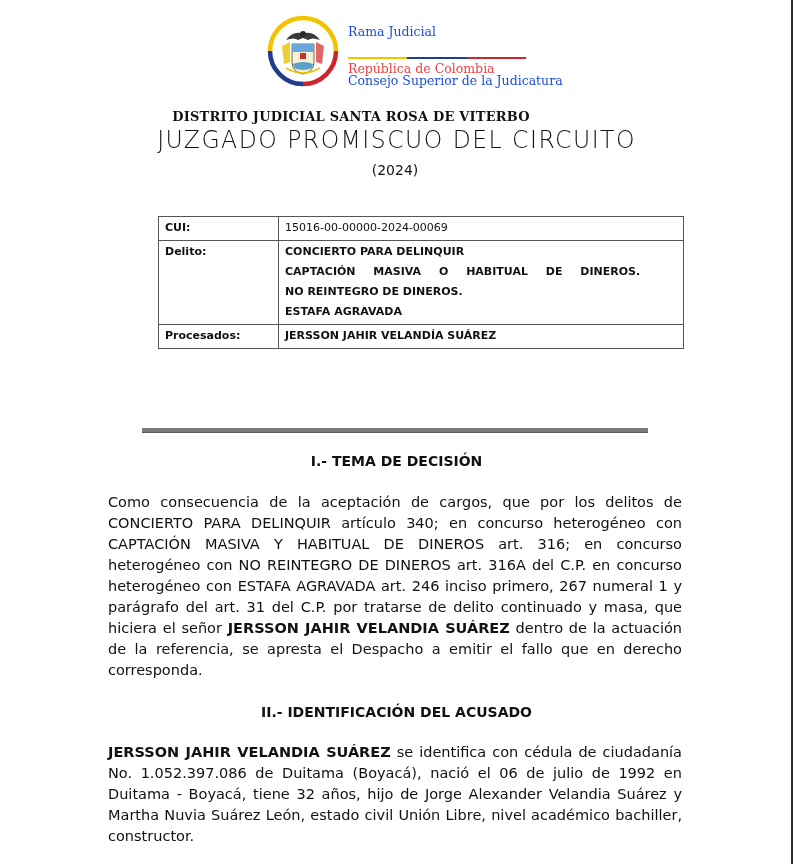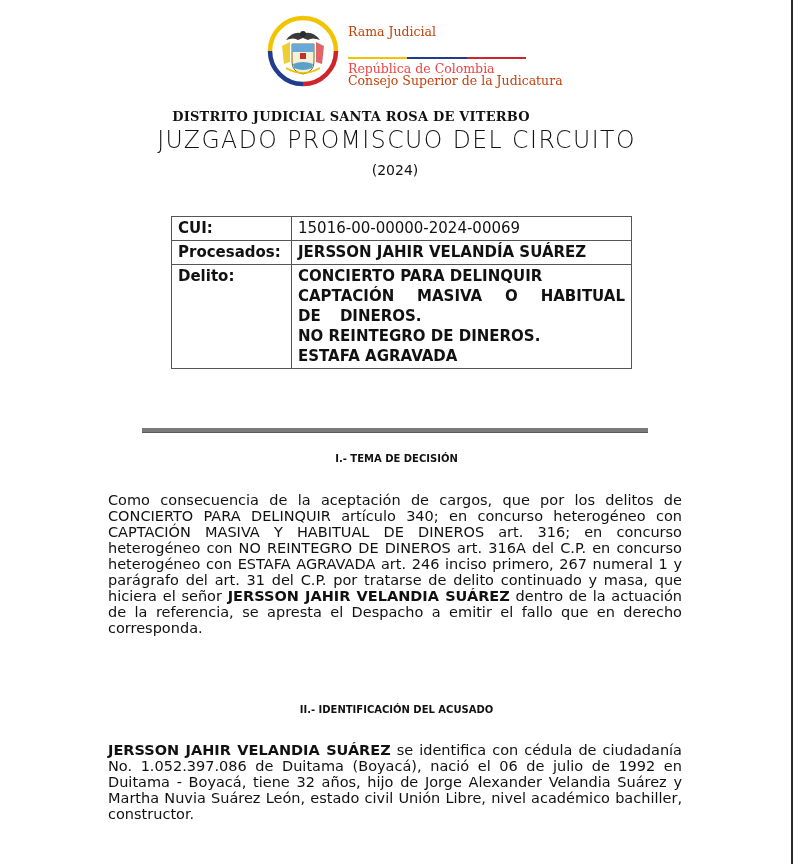--- a/index.html
+++ b/index.html
@@ -1,40 +1,40 @@
 <!DOCTYPE html>
 <html><head>
 <meta charset="utf-8">
 <style>
   html, body { margin:0; padding:0; background:#fff; }
   body { width:793px; height:864px; position:relative; overflow:hidden; font-family:"DejaVu Sans", sans-serif; color:#111; }
   .page-edge { position:absolute; top:0; right:0; width:2px; height:864px; background:#2a2a2a; }
 
   .logo { position:absolute; left:264px; top:12px; width:78px; height:78px; }
-  .logo-text { position:absolute; left:348px; top:25px; font-family:"DejaVu Serif", serif; color:#c2410c; }
+  .logo-text { position:absolute; left:348px; top:25px; font-family:"DejaVu Serif", serif; color:#1d4ed8; }
   .logo-text .l1 { font-size:12.5px; line-height:14px; }
   .logo-text .l2 { font-size:12.5px; line-height:14px;margin-top:35px; }
   .tricolor { position:absolute; left:348px; top:57px; width:178px; height:2px; display:flex; }
   .tricolor span { flex:1; }
   .logo-text3 { position:absolute; left:348px; top:61px; font-family:"DejaVu Serif", serif; font-size:12.5px; color:#ef4444; }
 
   .district { position:absolute; top:109px; left:0; width:702px; text-align:center; font-family:"DejaVu Serif", serif; font-weight:bold; font-size:13px; letter-spacing:0.2px; }
   .court { position:absolute; top:126px; left:0; width:793px; text-align:center; font-family:"DejaVu Sans", sans-serif; font-size:24px; letter-spacing:1.5px; font-weight:300; transform:scaleX(0.98); }
   .dateline { position:absolute; top:161px; left:110px; width:570px; text-align:center; font-size:14px; line-height:19px; }
 
-  table.info { position:absolute; left:171px; top:216px; width:461px; border-collapse:collapse; font-size:15px; }
+  table.info { position:absolute; left:158px; top:216px; width:526px; border-collapse:collapse; font-size:11px; }
   table.info td { border:1px solid #555; padding:1px 6px 2px 6px; vertical-align:top; line-height:20px; }
   table.info td.k { width:107px; font-weight:bold; }
   table.info td.v b { font-weight:bold; }
   .just { text-align:justify; text-align-last:left; }
 
   .separator { position:absolute; left:142px; top:428px; width:506px; height:4px; background:#7a7a7a; border-bottom:1px solid #5a5a5a; }
 
-  .section-title { position:absolute; left:0; width:793px; text-align:center; font-weight:bold; font-size:10px; }
-  .para { position:absolute; left:108px; width:574px; font-size:14.5px; line-height:16px; text-align:justify; }
+  .section-title { position:absolute; left:0; width:793px; text-align:center; font-weight:bold; font-size:14px; }
+  .para { position:absolute; left:108px; width:574px; font-size:14.5px; line-height:21px; text-align:justify; }
   .para b { font-weight:bold; }
 </style>
 </head>
 <body>
 
 <div class="page-edge"></div>
 
 <svg class="logo" viewBox="0 0 78 78">
   <path d="M6 39 A33 33 0 0 1 72 39" fill="none" stroke="#f2c400" stroke-width="4.5"></path>
   <path d="M6 39 A33 33 0 0 0 39 72" fill="none" stroke="#1f3c8f" stroke-width="4.5"></path>
@@ -70,33 +70,33 @@
   <div>(2024)</div>
 </div>
 
 <table class="info">
   <tbody>
       <tr>
     <td class="k">CUI:</td>
     <td class="v">15016-00-00000-2024-00069</td>
   </tr>
   <tr>
-    <td class="k">Procesados:</td>
-    <td class="v"><b>JERSSON JAHIR VELANDÍA SUÁREZ</b></td>
-  </tr>
-  <tr>
     <td class="k">Delito:</td>
     <td class="v">
       <div><b>CONCIERTO PARA DELINQUIR</b></div>
       <div class="just" style="text-align:justify;">
             <b style="display:block; text-align:justify; word-spacing:14px;">CAPTACIÓN MASIVA O HABITUAL DE DINEROS.</b>
           </div>
       <div><b>NO REINTEGRO DE DINEROS.</b></div>
       <div><b>ESTAFA AGRAVADA</b></div>
     </td>
+  </tr>
+  <tr>
+    <td class="k">Procesados:</td>
+    <td class="v"><b>JERSSON JAHIR VELANDÍA SUÁREZ</b></td>
   </tr>
 </tbody>
   </table>
 
 <div class="separator"></div>
 
 <div class="section-title" style="top:453px;">I.- TEMA DE DECISIÓN</div>
 <div class="para" style="top:492px;"><span>Como consecuencia de la aceptación de cargos, que por los delitos de CONCIERTO PARA DELINQUIR artículo 340; en concurso heterogéneo con CAPTACIÓN MASIVA Y HABITUAL DE DINEROS art. 316; en concurso heterogéneo con NO REINTEGRO DE DINEROS art. 316A del C.P. en concurso heterogéneo con ESTAFA AGRAVADA art. 246 inciso primero, 267 numeral 1 y parágrafo del art. 31 del C.P. por tratarse de delito continuado y masa, que hiciera el señor </span><b>JERSSON JAHIR VELANDIA SUÁREZ</b><span> dentro de la actuación de la referencia, se apresta el Despacho a emitir el fallo que en derecho corresponda.</span></div>
 
 <div class="section-title" style="top:704px;">II.- IDENTIFICACIÓN DEL ACUSADO</div>

